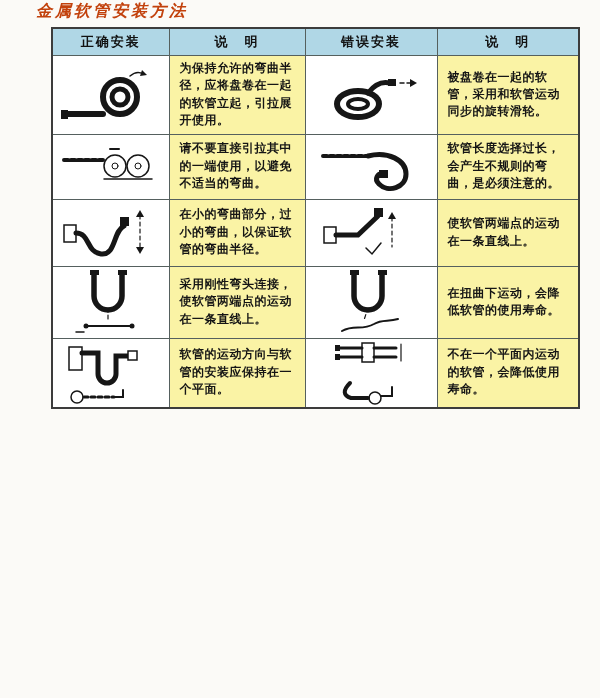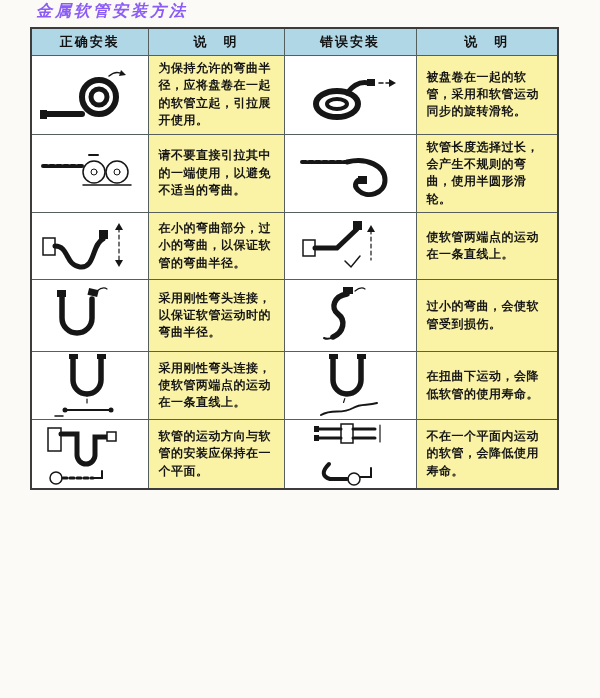--- a/index.html
+++ b/index.html
@@ -5,24 +5,24 @@
   html,body{margin:0;padding:0}
   body{
     width:600px;height:698px;position:relative;overflow:hidden;
     background:var(--page-bg,#fbfaf7);
     font-family:"Liberation Sans","DejaVu Sans",sans-serif;
   }
   .title{
     position:absolute;left:36px;top:1px;margin:0;
     font-family:"DejaVu Serif","Liberation Serif",serif;
     font-style:italic;font-weight:bold;font-size:16px;
-    letter-spacing:3px;color:#8b5cf6;
+    letter-spacing:3px;color:#c2410c;
   }
   table.main{
-    position:absolute;left:30px;top:27px;width:527px;
+    position:absolute;left:51px;top:27px;width:527px;
     border-collapse:collapse;table-layout:fixed;
     border:2px solid var(--table-border,#3c3c3c);
     background:#7dd3fc;
   }
   th,td{border:1px solid #55605e;}
   th{
     background:var(--header-bg,#b0d7e6);
     font-size:13px;font-weight:bold;height:24px;
     letter-spacing:2px;color:#111;text-align:center;
   }
@@ -109,21 +109,21 @@
         </svg>
       </td>
       <td class="txt">请不要直接引拉其中的一端使用，以避免不适当的弯曲。</td>
       <td class="img">
         <svg class="fig" width="106" height="62" viewBox="0 0 106 62">
           <line x1="5" y1="20" x2="50" y2="20" stroke-width="4" class="d"></line>
           <path d="M50,20 C70,15 88,24 88,38 C88,52 70,57 61,48 C56,43 59,37 66,38" stroke-width="5"></path>
           <rect class="f" x="61" y="34" width="9" height="8"></rect>
         </svg>
       </td>
-      <td class="txt">软管长度选择过长，会产生不规则的弯曲，使用半圆形滑轮。</td>
+      <td class="txt">软管长度选择过长，会产生不规则的弯曲，是必须注意的。</td>
     </tr>
 
     <tr>
       <td class="img">
         <svg class="fig" width="106" height="66" viewBox="0 0 106 66">
           <rect class="w" x="6" y="25" width="12" height="17" stroke-width="1.5"></rect>
           <path d="M18,33 C32,33 28,52 43,54 C58,56 55,31 66,26" stroke-width="5"></path>
           <rect class="f" x="62" y="17" width="9" height="9"></rect>
           <line x1="82" y1="15" x2="82" y2="49" stroke-width="1.2" class="d"></line>
           <path class="f" d="M82,10 l4,7 -8,0 z"></path>
@@ -137,40 +137,20 @@
           <path d="M18,35 L40,35 L60,16" stroke-width="5" stroke-linejoin="miter"></path>
           <rect class="f" x="56" y="8" width="9" height="9"></rect>
           <line x1="74" y1="17" x2="74" y2="47" stroke-width="1.2" class="d"></line>
           <path class="f" d="M74,12 l4,7 -8,0 z"></path>
           <path d="M48,48 l6,6 9,-11" stroke-width="1.5"></path>
         </svg>
       </td>
       <td class="txt">使软管两端点的运动在一条直线上。</td>
     </tr>
 
-    <tr>
-      <td class="img">
-        <svg class="fig" width="106" height="62" viewBox="0 0 106 62">
-          <rect class="f" x="20" y="5" width="9" height="7"></rect>
-          <path d="M25,12 V33 A15 15 0 0 0 55,33 V14" stroke-width="5.5"></path>
-          <rect class="f" x="51" y="4" width="10" height="7" transform="rotate(14 56 8)"></rect>
-          <path d="M60,6 q6,-5 10,-2" stroke-width="1.2"></path>
-        </svg>
-      </td>
-      <td class="txt">采用刚性弯头连接，以保证软管运动时的弯曲半径。</td>
-      <td class="img">
-        <svg class="fig" width="106" height="62" viewBox="0 0 106 62">
-          <rect class="f" x="46" y="2" width="10" height="7"></rect>
-          <path d="M50,9 C37,11 33,23 41,29 C49,35 47,47 36,52" stroke-width="5.5"></path>
-          <path d="M36,52 q-5,3 -9,1" stroke-width="2"></path>
-          <path d="M58,6 q6,-5 10,-2" stroke-width="1.2"></path>
-        </svg>
-      </td>
-      <td class="txt">过小的弯曲，会使软管受到损伤。</td>
-    </tr>
 
     <tr>
       <td class="img">
         <svg class="fig" width="106" height="66" viewBox="0 0 106 66">
           <rect class="f" x="32" y="1" width="9" height="5"></rect>
           <rect class="f" x="60" y="1" width="9" height="5"></rect>
           <path d="M36,6 V27 A14 14 0 0 0 64,27 V6" stroke-width="5.5"></path>
           <line x1="50" y1="39" x2="50" y2="51" stroke-width="1.2" class="d"></line>
           <line x1="28" y1="57" x2="74" y2="57" stroke-width="2"></line>
           <circle class="f" cx="28" cy="57" r="2.5"></circle>

